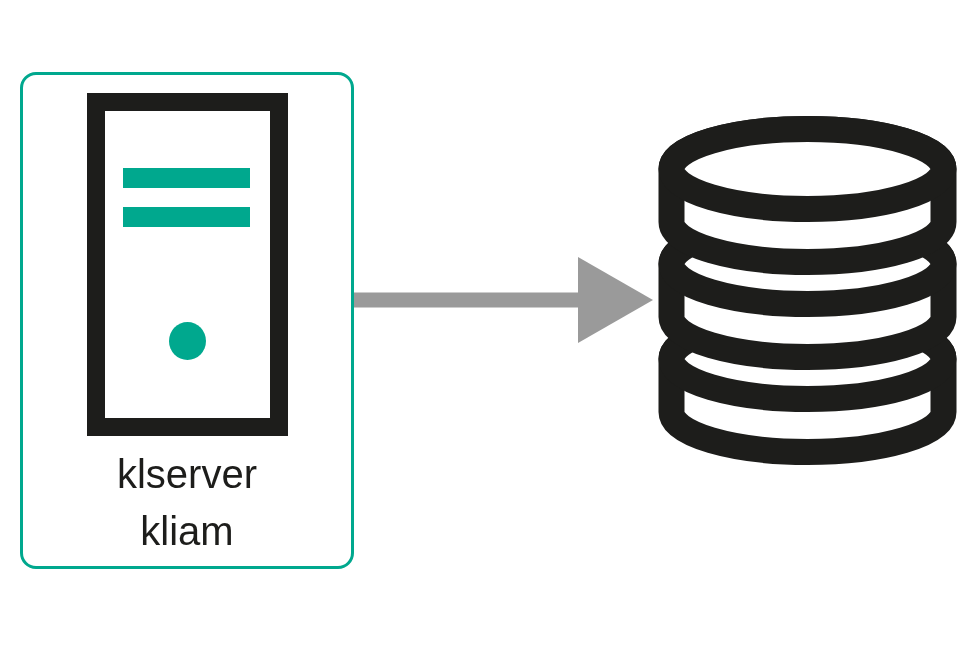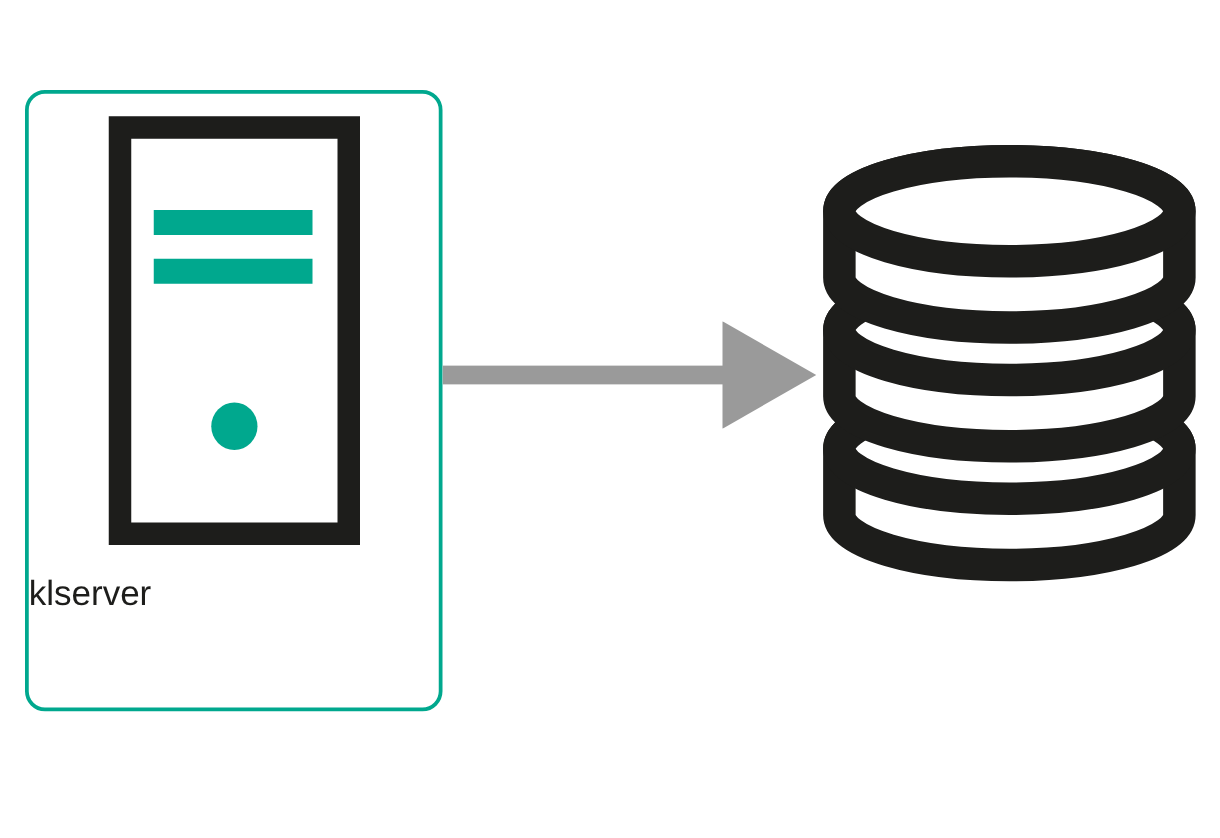--- a/index.html
+++ b/index.html
@@ -60,23 +60,23 @@
     border-radius: 50%;
     background: var(--accent);
   }
 
   
   .node-label {
     position: absolute;
     left: 0;
     right: 0;
     top: 371px;
-    text-align: left;
+    text-align: center;
     color: var(--ink);
-    font-size: 28px;
+    font-size: 40px;
     line-height: 57px;
     font-weight: 400;
     letter-spacing: 0px;
   }
 
   
   .arrow-svg {
     position: absolute;
     left: 354px;
     top: 257px;
@@ -107,20 +107,21 @@
   <div class="server-node">
 
     <div class="tower">
       <div class="tower-bar bar1"></div>
       <div class="tower-bar bar2"></div>
       <div class="tower-dot"></div>
     </div>
 
     <div class="node-label">
       <div>klserver</div>
+      <div>kliam</div>
     </div>
   </div>
 
   <svg class="arrow-svg" viewBox="0 0 300 86" xmlns="http://www.w3.org/2000/svg" aria-hidden="true">
     <rect class="arrow-shape" x="0" y="35.5" width="226" height="15"></rect>
     <polygon class="arrow-shape" points="224,0 299,43 224,86"></polygon>
   </svg>
 
   <svg class="db-svg" viewBox="0 0 300 350" xmlns="http://www.w3.org/2000/svg" aria-hidden="true">
 

